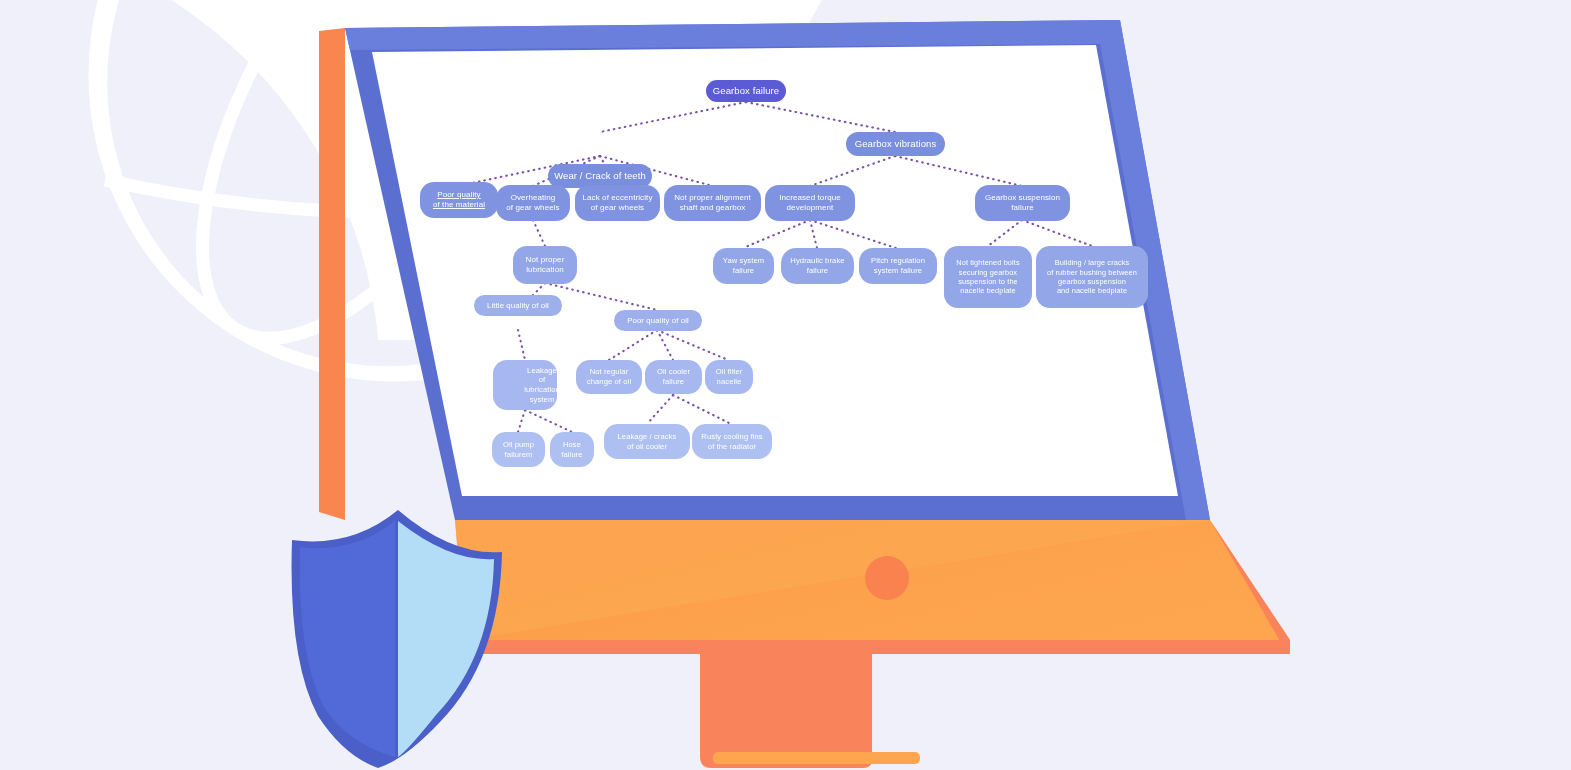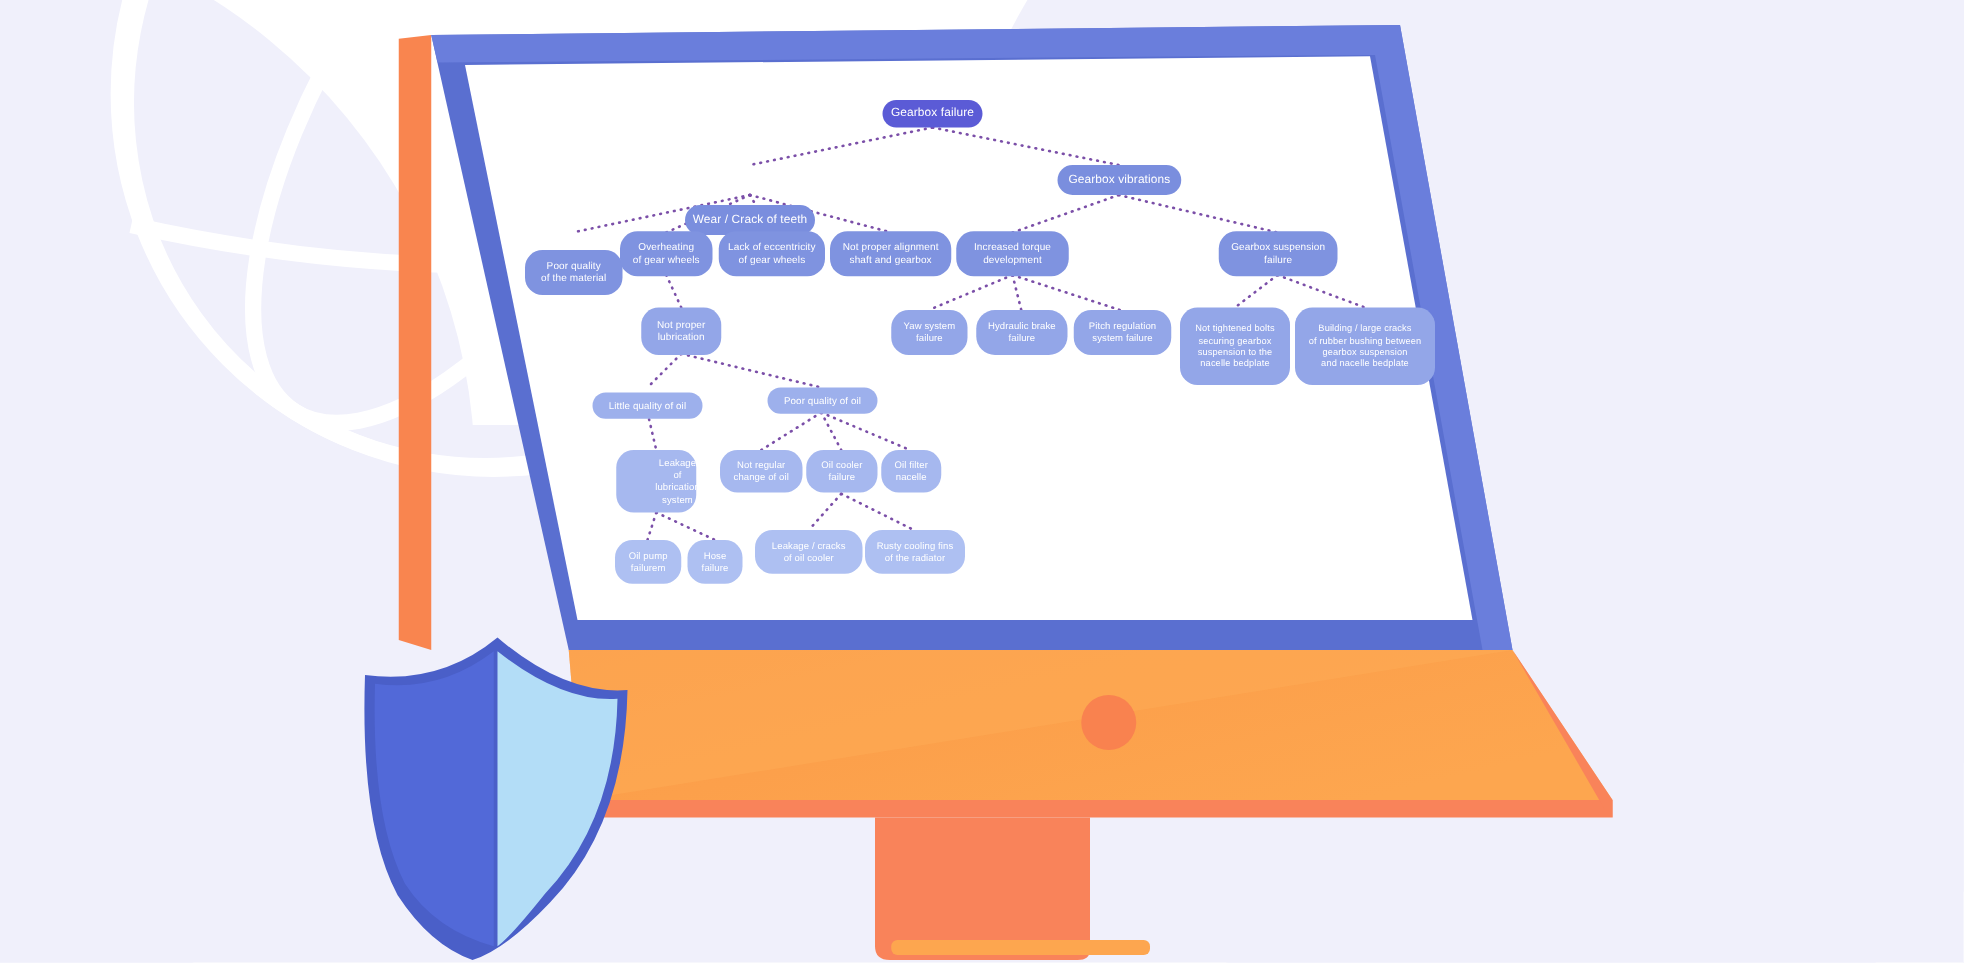--- a/index.html
+++ b/index.html
@@ -161,21 +161,21 @@
           <path d="M 673 395 L 731 424"></path>
         </g>
       </svg>
 
       <div class="node lv0" style="left:706px;top:80px;width:80px;height:22px;font-size:9.5px;">Gearbox failure</div>
 
       <div class="node lv1" style="left:548px;top:132px;width:104px;height:24px;font-size:9.5px;margin-top:32px;">Wear / Crack of teeth</div>
 
       <div class="node lv1" style="left:846px;top:132px;width:99px;height:24px;font-size:9.5px;">Gearbox vibrations</div>
 
-      <div class="node lv2" style="left:420px;top:200px;width:78px;height:36px;font-size:8px;">Poor quality
+      <div class="node lv2" style="left:420px;top:182px;width:78px;height:36px;font-size:8px;text-decoration:underline;">Poor quality
 of the material</div>
 
       <div class="node lv2" style="left:496px;top:185px;width:74px;height:36px;font-size:8px;">Overheating
 of gear wheels</div>
 
       <div class="node lv2" style="left:575px;top:185px;width:85px;height:36px;font-size:8px;">Lack of eccentricity
 of gear wheels</div>
 
       <div class="node lv2" style="left:664px;top:185px;width:97px;height:36px;font-size:8px;">Not proper alignment
 shaft and gearbox</div>
@@ -201,21 +201,21 @@
       <div class="node lv3" style="left:944px;top:246px;width:88px;height:62px;font-size:7.4px;">Not tightened bolts
 securing gearbox
 suspension to the
 nacelle bedplate</div>
 
       <div class="node lv3" style="left:1036px;top:246px;width:112px;height:62px;font-size:7.4px;">Building / large cracks
 of rubber bushing between
 gearbox suspension
 and nacelle bedplate</div>
 
-      <div class="node lv4" style="left:474px;top:314px;width:88px;height:21px;font-size:7.8px;">Little quality of oil</div>
+      <div class="node lv4" style="left:474px;top:295px;width:88px;height:21px;font-size:7.8px;">Little quality of oil</div>
 
       <div class="node lv4" style="left:614px;top:310px;width:88px;height:21px;font-size:7.8px;">Poor quality of oil</div>
 
       <div class="node lv5" style="left:493px;top:360px;width:64px;height:50px;font-size:7.6px;padding-left:40px;">Leakage
 of lubrication
 system</div>
 
       <div class="node lv5" style="left:576px;top:360px;width:66px;height:34px;font-size:7.6px;">Not regular
 change of oil</div>
 

